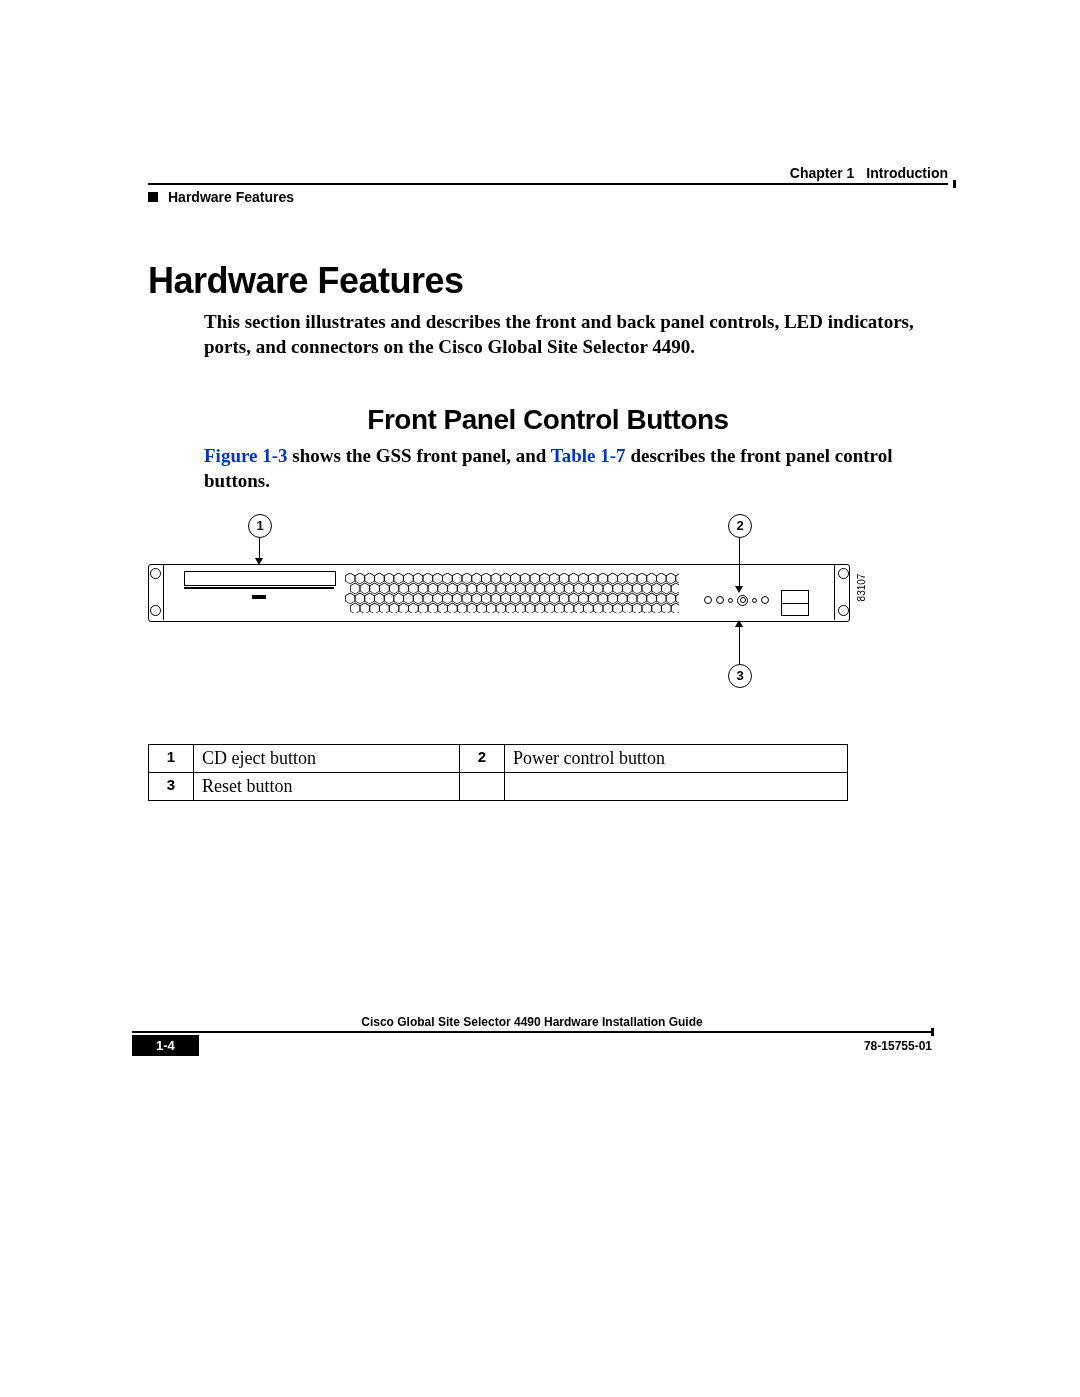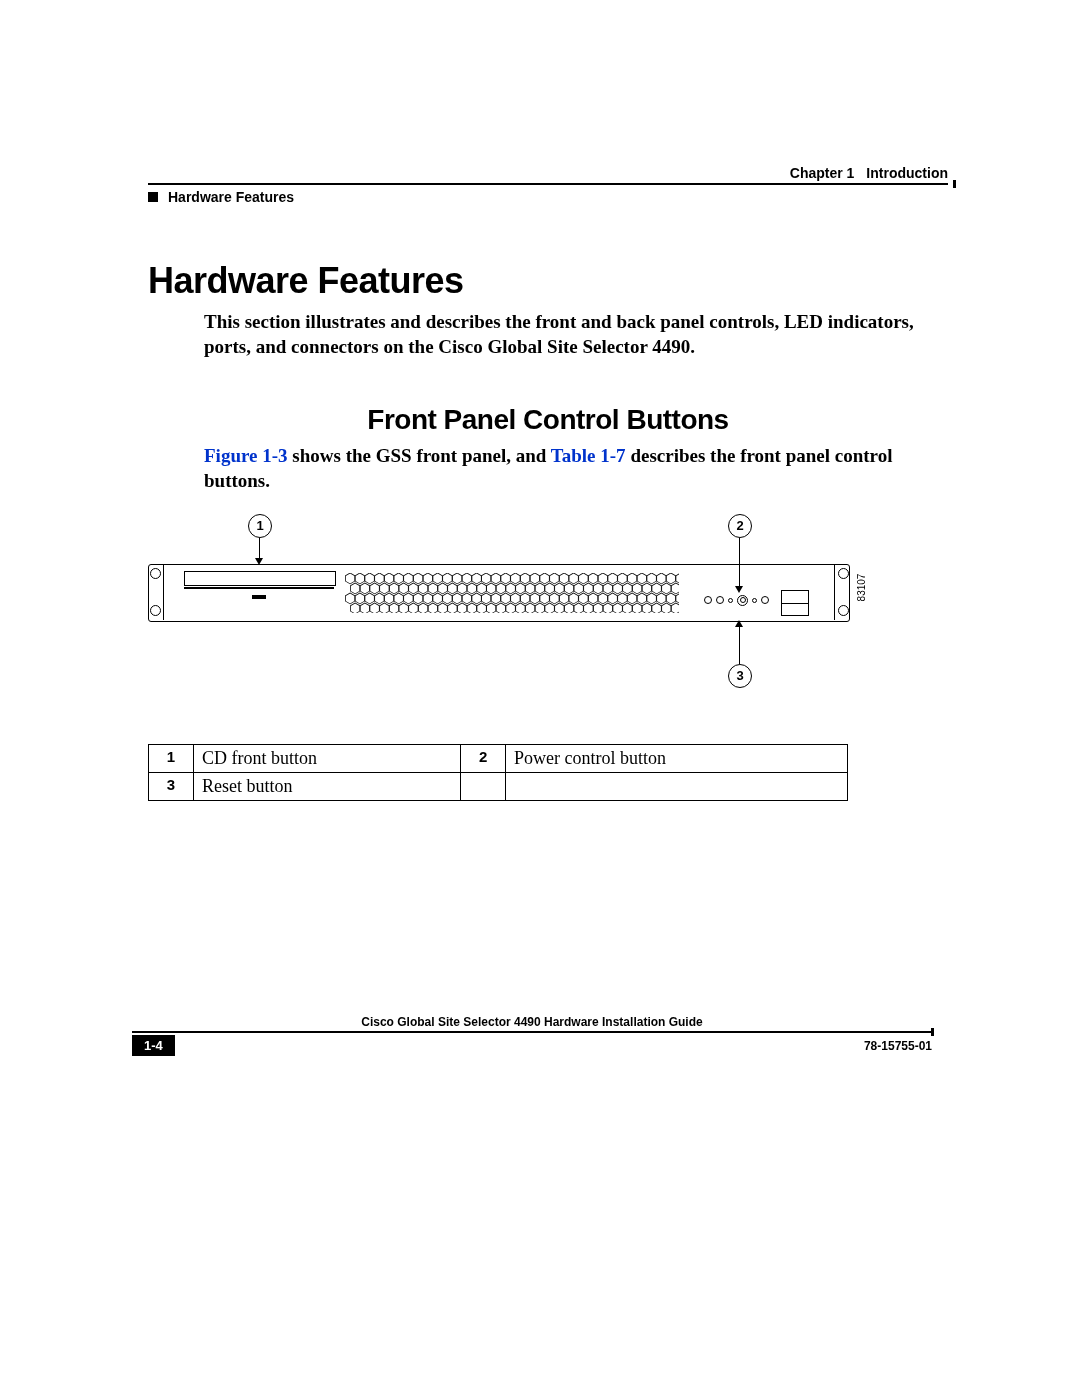--- a/index.html
+++ b/index.html
@@ -245,21 +245,21 @@
   }
   .footer .row {
     display: flex;
     justify-content: space-between;
     align-items: center;
     margin-top: 2px;
   }
   .footer .pagebox {
     background: #000;
     color: #fff;
-    padding: 3px 12px;
+    padding: 3px 24px;
     font-size: 13px;
   }
 </style>
 </head>
 <body>
 
 <div class="page">
   <div class="header-line">
     <span class="chap">Chapter 1</span>
     <span>Introduction</span>
@@ -321,21 +321,21 @@
       </div>
       <div class="usb"></div>
     </div>
     <div class="partno">83107</div>
   </div>
 
   <table class="callouts">
     <tbody>
         <tr>
       <td class="num">1</td>
-      <td>CD front button</td>
+      <td>CD eject button</td>
       <td class="num">2</td>
       <td>Power control button</td>
     </tr>
     <tr>
       <td class="num">3</td>
       <td>Reset button</td>
       <td class="num"></td>
       <td></td>
     </tr>
   </tbody>

